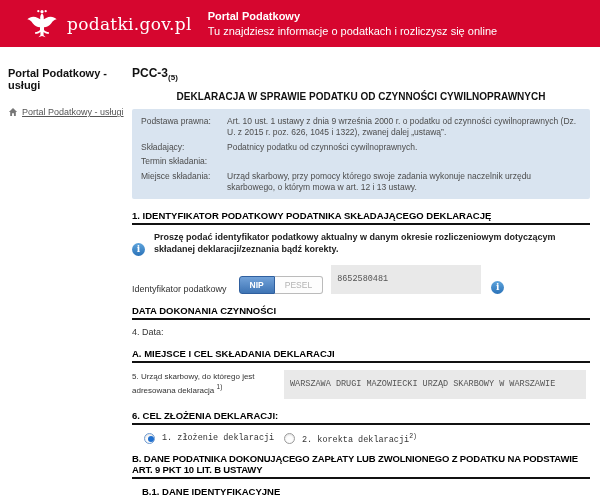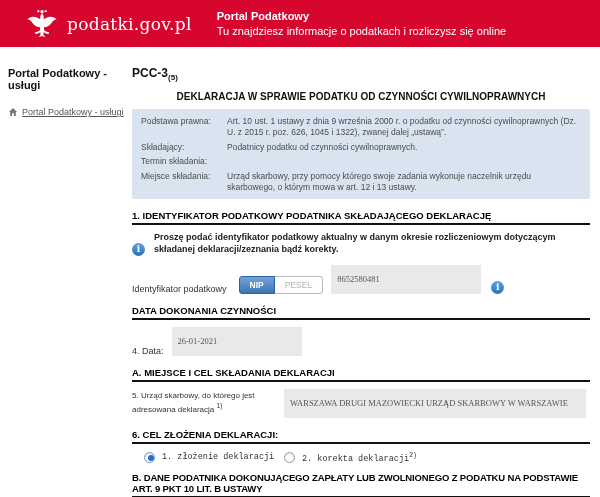--- a/index.html
+++ b/index.html
@@ -3,21 +3,21 @@
 <meta charset="utf-8">
 <style>
   * { margin:0; padding:0; box-sizing:border-box; }
   html,body { width:600px; height:497px; overflow:hidden; background:#fff;
               font-family:"Liberation Sans", sans-serif; }
 
   
   .banner { height:47px; background:#d6062f; display:flex; align-items:center; padding-left:26px; }
   .eagle { width:32px; height:34px; flex:none; margin-right:9px; }
   .brand { font-family:"DejaVu Serif", serif; font-size:17px; color:#fff; letter-spacing:.3px; }
-  .portal-block { margin-left:25px; color:#fff; line-height:1.3; }
+  .portal-block { margin-left:16px; color:#fff; line-height:1.3; }
   .portal-title { font-size:11px; font-weight:bold; }
   .portal-sub { font-size:11px; }
 
   
   .page { display:flex; }
   .sidebar { width:128px; flex:none; padding:20px 2px 0 8px; }
   .sb-title { font-size:11px; font-weight:bold; color:#111; margin-bottom:16px; }
   .sb-link { display:flex; align-items:center; gap:4px; font-size:9px; color:#555;
              text-decoration:underline; cursor:pointer; }
   .home-ico { width:10px; height:10px; fill:#777; flex:none; }
@@ -51,21 +51,21 @@
                cursor:pointer; }
   .info-icon::after { content:"i"; }
 
   .hint-row { display:flex; gap:9px; align-items:flex-end; margin:7px 0 9px; }
   .hint-text { font-size:9px; font-weight:bold; color:#222; line-height:1.3; padding-right:4px; }
 
   
   .field-row { display:flex; align-items:flex-end; margin:7px 0; }
   .fld-label { font-size:9px; color:#333; }
   .txt { background:#e9e9e9; border:0; height:29px; font-size:8.5px; color:#555;
-         padding:0 6px; font-family:Liberation Serif, serif; }
+         padding:0 6px; font-family:Liberation Mono, monospace; }
 
   .toggle { display:inline-flex; margin-left:12px; }
   .tg { font-size:8.5px; height:18px; padding:0 10px; cursor:pointer;
         font-family:"Liberation Sans", sans-serif; }
   .tg.on { background:linear-gradient(#72a2d9,#3e74b4); border:1px solid #2f5f9e; color:#fff;
            font-weight:bold; border-radius:3px 0 0 3px; }
   .tg.off { background:#fdfdfd; border:1px solid #bbb; border-left:0; color:#b3b3b3;
             border-radius:0 3px 3px 0; }
 
   .nip-input { width:150px; margin-left:8px; }
@@ -153,21 +153,20 @@
         <button class="tg off">PESEL</button>
       </span>
       <input class="txt nip-input" readonly="" value="8652580481" style="">
       <span class="info-icon"></span>
     </div>
 
     <div class="sec-header">DATA DOKONANIA CZYNNOŚCI</div>
 
     <div class="field-row">
       <span class="fld-label">4. Data:</span>
-      <input class="txt date-input" readonly="" value="26-01-2021" style="">
     </div>
 
     <div class="sec-header">A. MIEJSCE I CEL SKŁADANIA DEKLARACJI</div>
 
     <div class="urzad-row">
       <div class="urzad-label"><span>5. Urząd skarbowy, do którego jest adresowana deklaracja</span>&nbsp;<sup>1)</sup></div>
       <input class="txt urzad-input" readonly="" value="WARSZAWA DRUGI MAZOWIECKI URZĄD SKARBOWY W WARSZAWIE" style="">
     </div>
 
     <div class="sec-header">6. CEL ZŁOŻENIA DEKLARACJI:</div>

